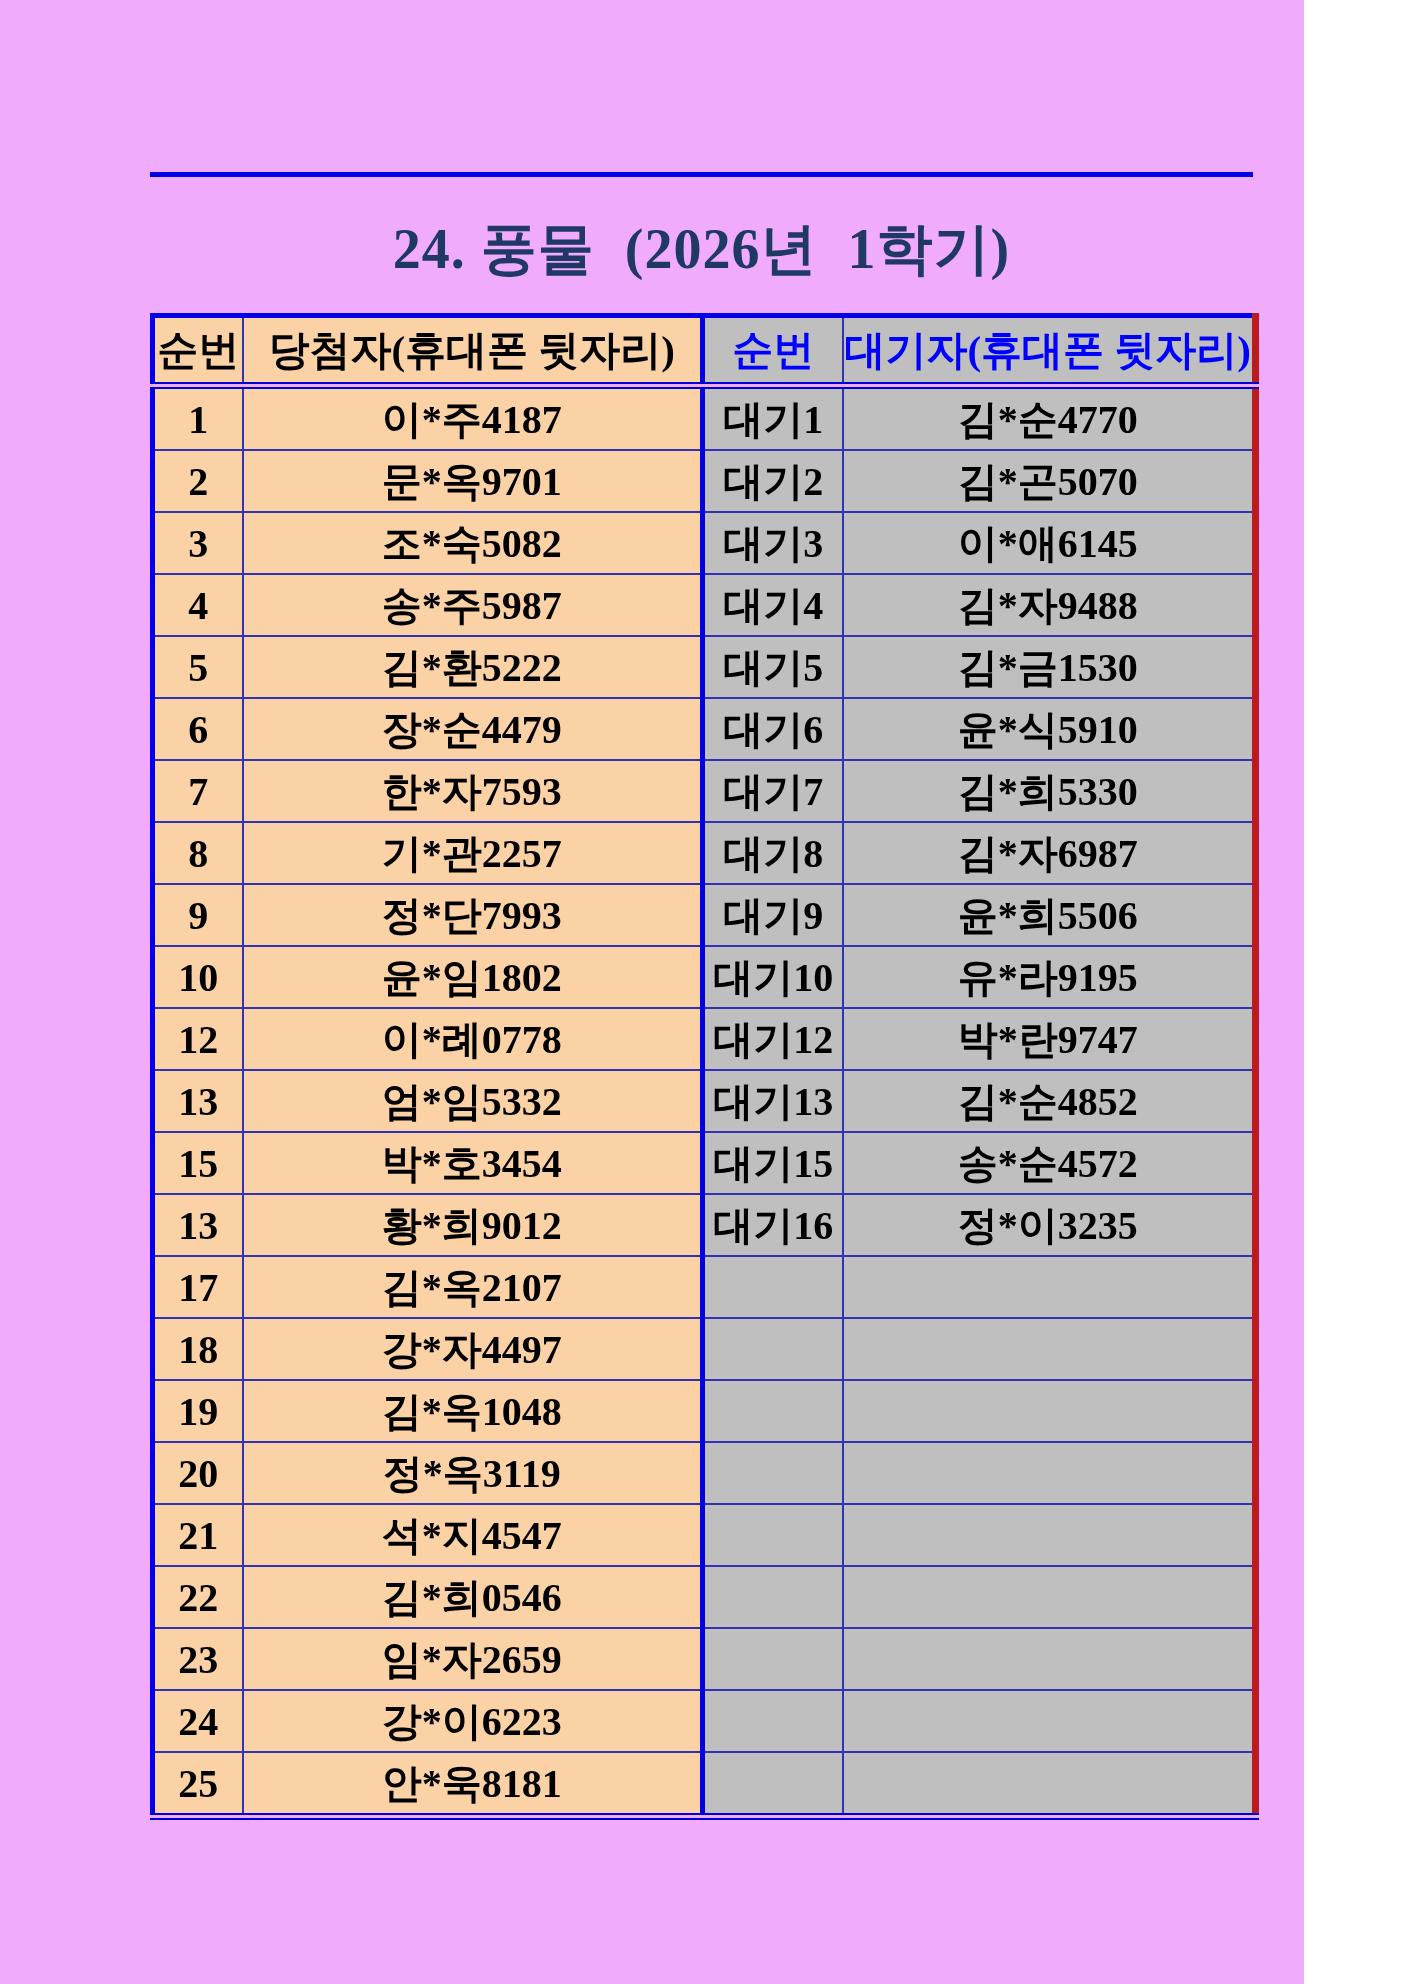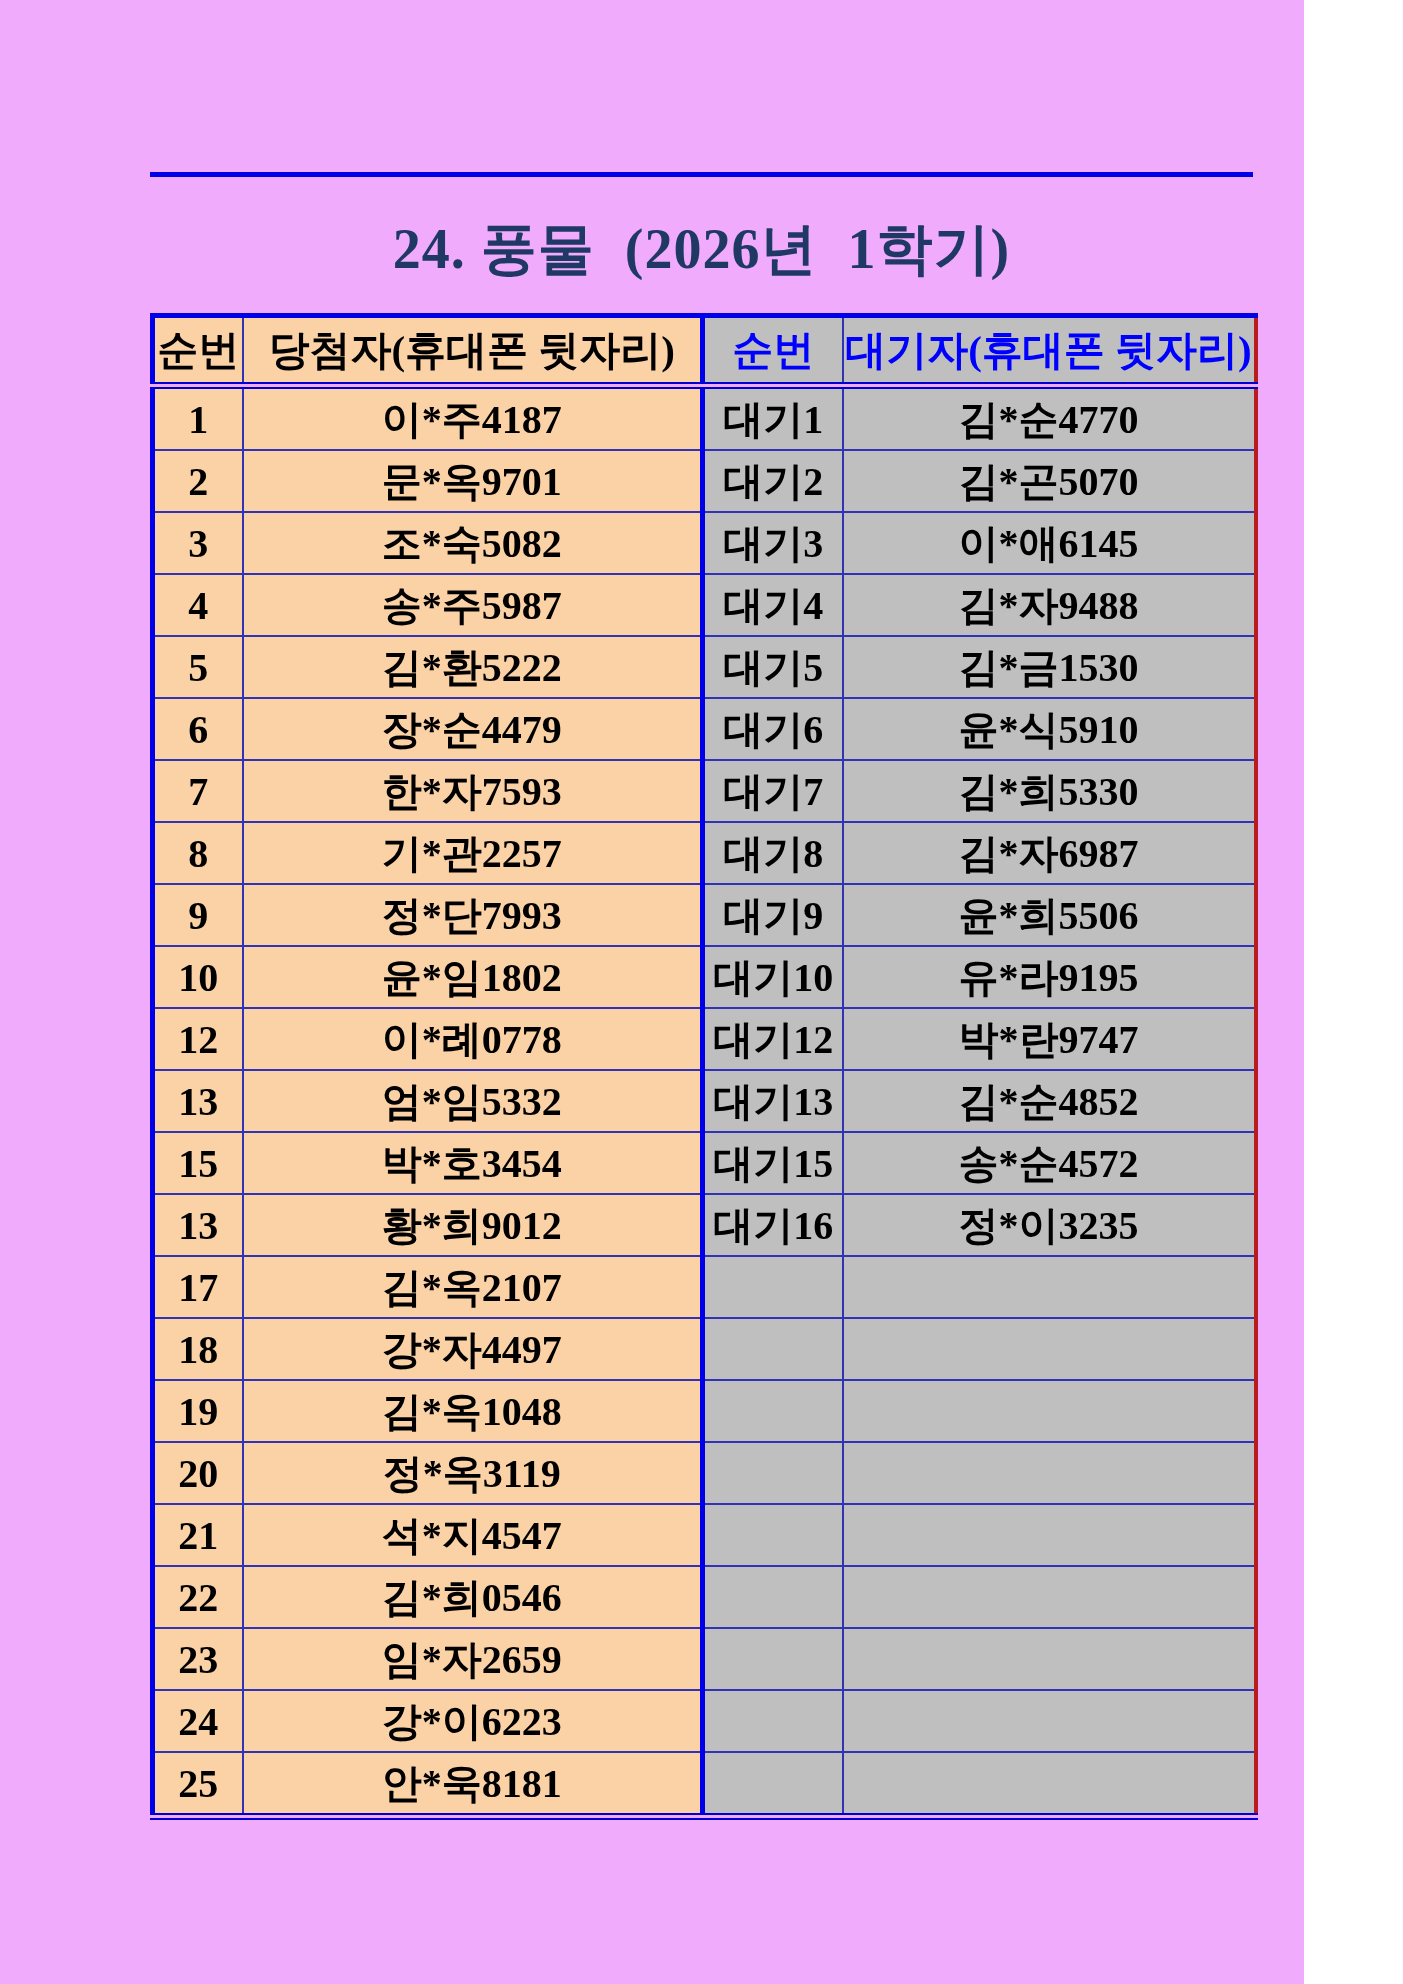--- a/index.html
+++ b/index.html
@@ -42,21 +42,21 @@
     white-space:nowrap;
   }
   tr.header-row th{height:64px;font-size:41px;}
   
   .bg-winner{background:#FBD1A6;color:#000000;}
   .bg-wait{background:#BFBFBF;color:#000000;}
   tr.header-row .bg-winner{color:#000000;}
   tr.header-row .bg-wait{color:#0000FF;}
   
   .b-left{border-left:5px solid #0000E8;}
-  .b-right{border-right:4px solid #b91c1c;}
+  .b-right{border-right:7px solid #b91c1c;}
   .b-split{border-left:5px solid #0000E8;}
   tr.header-row th{
     border-top:5px solid #0000E8;
     border-bottom:7px double #0000D0;
   }
   tr.last-row td{border-bottom:7px double #0000D0;}
 </style>
 </head>
 <body>
 

